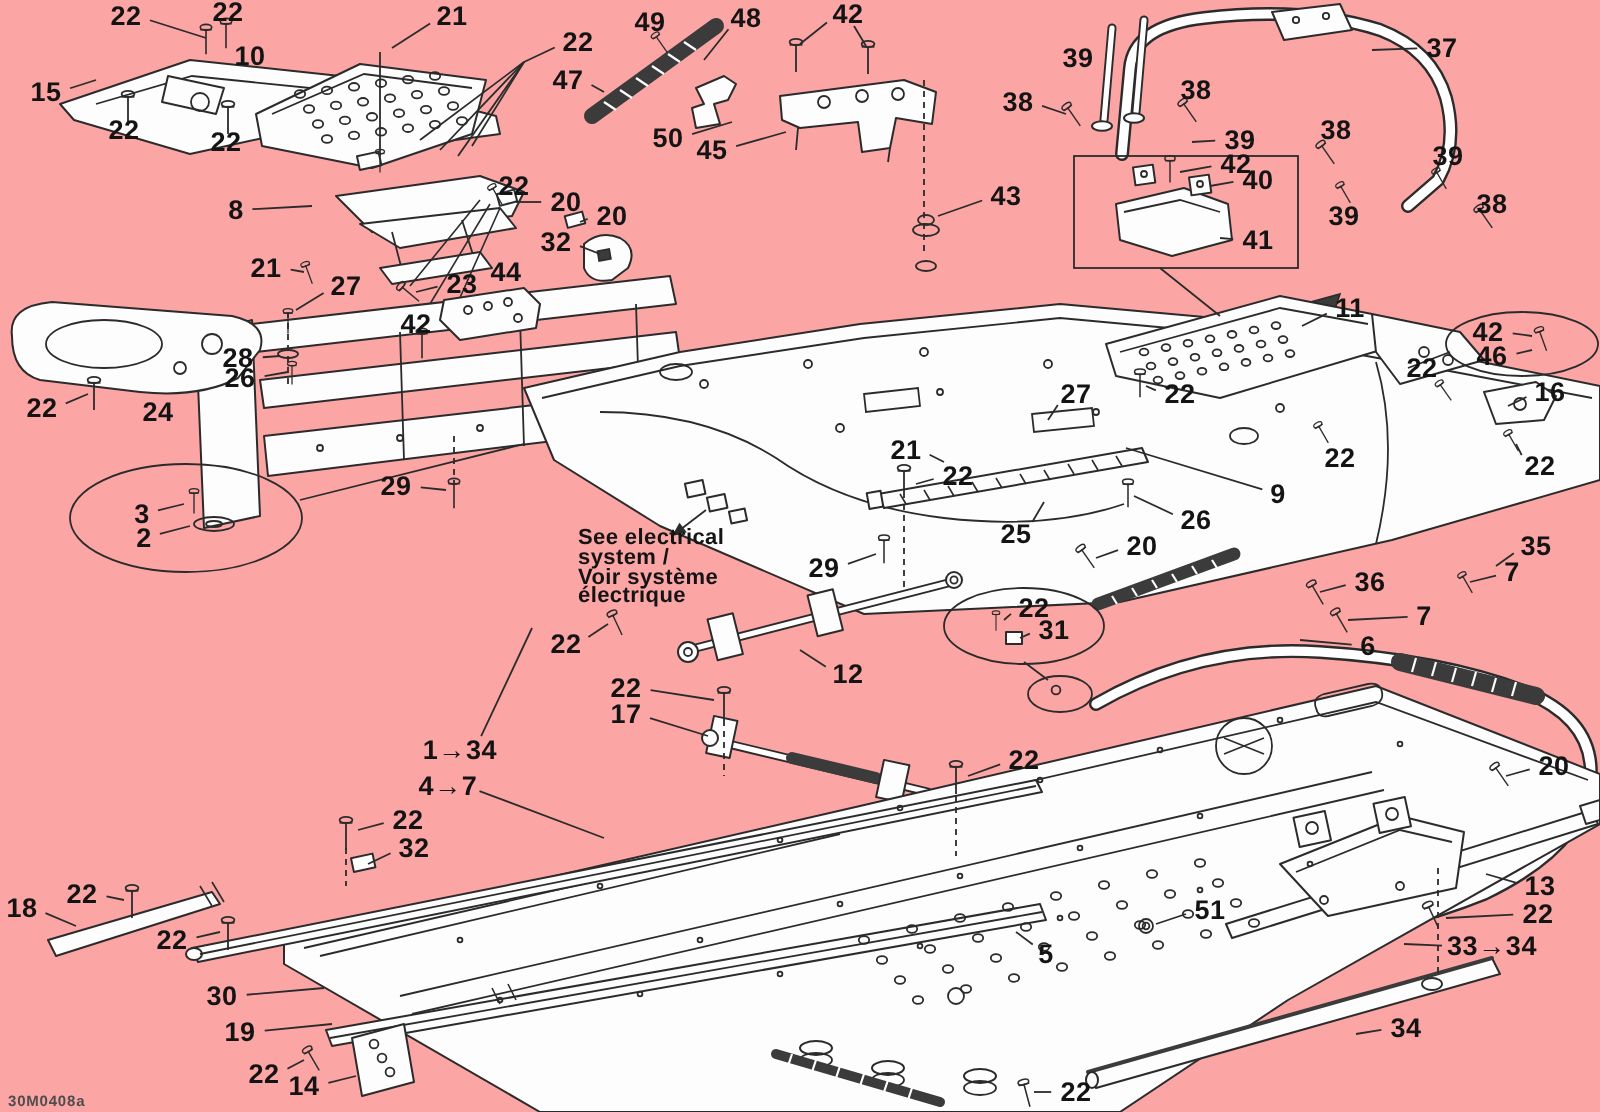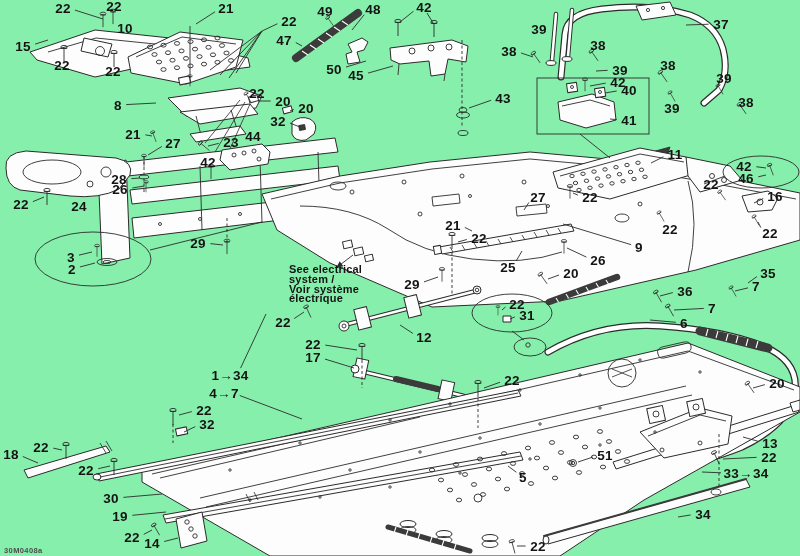--- a/index.html
+++ b/index.html
@@ -1,16 +1,16 @@
 <!DOCTYPE html>
 <html><head>
 <meta charset="utf-8">
 <style>
   html,body{margin:0;padding:0;background:#fff;}
-  .stage{position:relative;width:800px;height:556px;background:#86efac;overflow:hidden;
+  .stage{position:relative;width:800px;height:556px;background:#fca5a5;overflow:hidden;
          font-family:"Liberation Sans",sans-serif;}
   svg{position:absolute;left:0;top:0;}
   .p{fill:#fdfdfd;stroke:#2b2b2b;stroke-width:1;stroke-linejoin:round;}
   .l{fill:none;stroke:#2b2b2b;stroke-width:0.9;}
   .d{fill:#3b3b3b;stroke:#2b2b2b;stroke-width:0.8;}
   .ln{stroke:#2b2b2b;stroke-width:0.9;fill:none;}
   .ln2{stroke:#2b2b2b;stroke-width:0.8;fill:none;}
   .dk{stroke:#3b3b3b;fill:none;stroke-linecap:round;}
   .wt{stroke:#ffffff;stroke-width:1.1;fill:none;}
   .tw{stroke:#2b2b2b;stroke-width:7;fill:none;stroke-linecap:round;}

